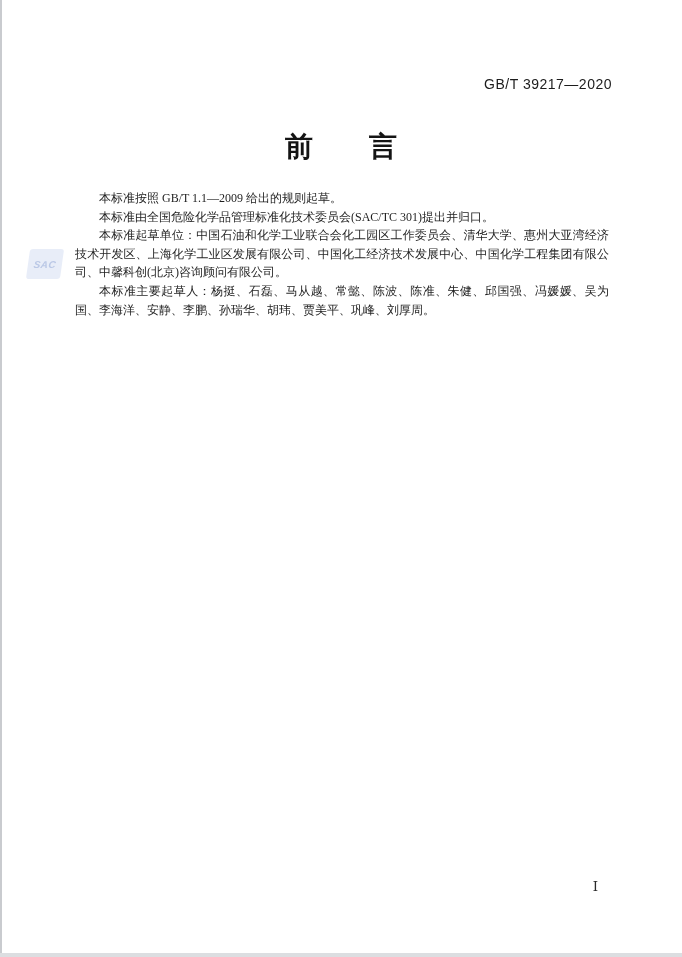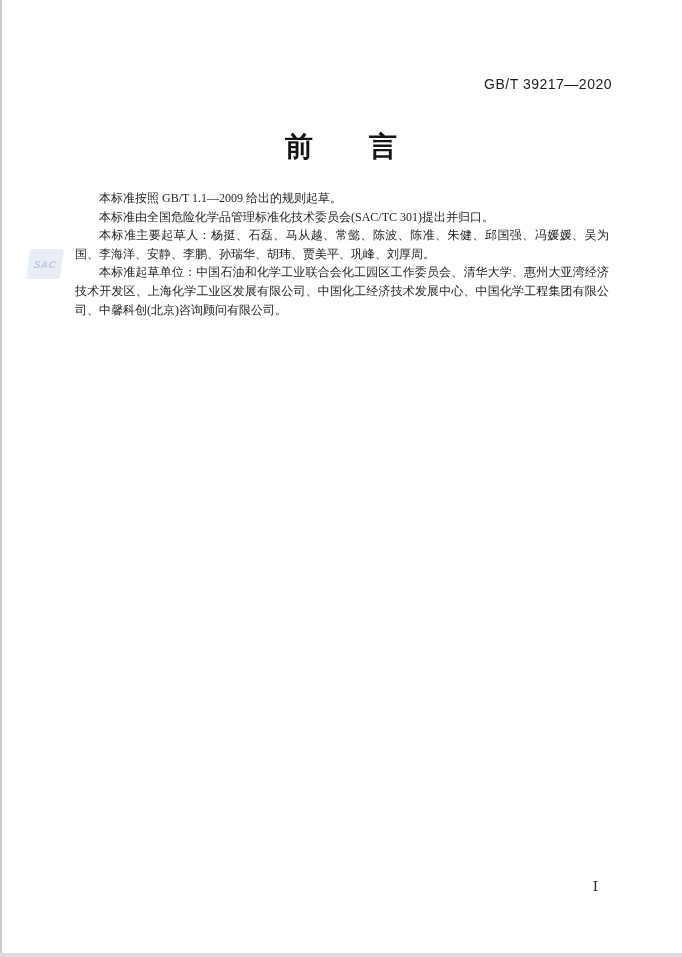--- a/index.html
+++ b/index.html
@@ -103,18 +103,18 @@
 
   <div class="header-code">GB/T 39217—2020</div>
 
   <div class="doc-title">前　　言</div>
 
   <div class="watermark">SAC</div>
 
   <div class="content">
     <p>本标准按照 GB/T 1.1—2009 给出的规则起草。</p>
     <p>本标准由全国危险化学品管理标准化技术委员会(SAC/TC 301)提出并归口。</p>
+    <p>本标准起草单位：中国石油和化学工业联合会化工园区工作委员会、清华大学、惠州大亚湾经济技术开发区、上海化学工业区发展有限公司、中国化工经济技术发展中心、中国化学工程集团有限公司、中馨科创(北京)咨询顾问有限公司。</p>
     <p>本标准主要起草人：杨挺、石磊、马从越、常懿、陈波、陈准、朱健、邱国强、冯媛媛、吴为国、李海洋、安静、李鹏、孙瑞华、胡玮、贾美平、巩峰、刘厚周。</p>
-    <p>本标准起草单位：中国石油和化学工业联合会化工园区工作委员会、清华大学、惠州大亚湾经济技术开发区、上海化学工业区发展有限公司、中国化工经济技术发展中心、中国化学工程集团有限公司、中馨科创(北京)咨询顾问有限公司。</p>
   </div>
 
   <div class="page-number">Ⅰ</div>
 </div>
 
 </body></html>

